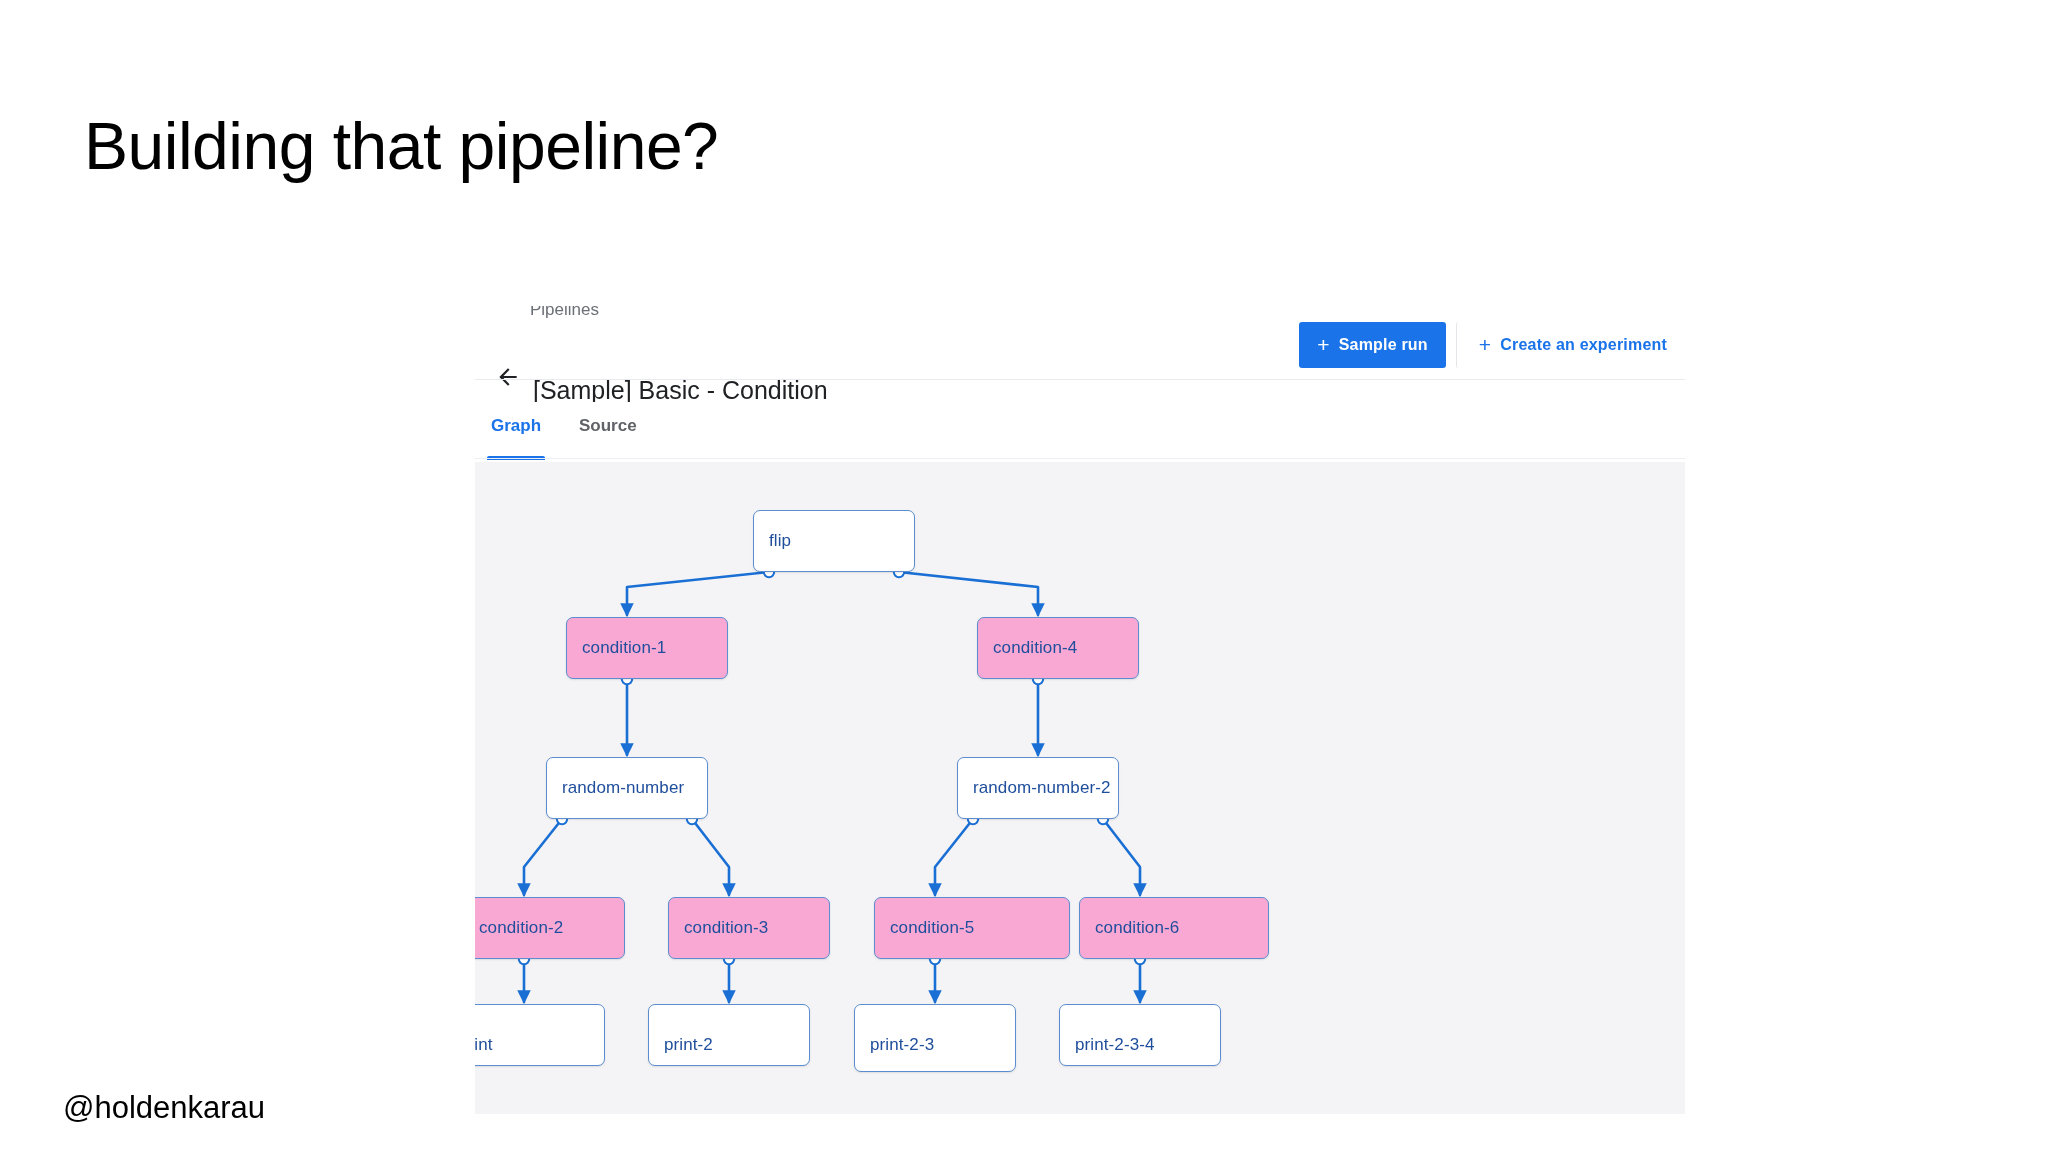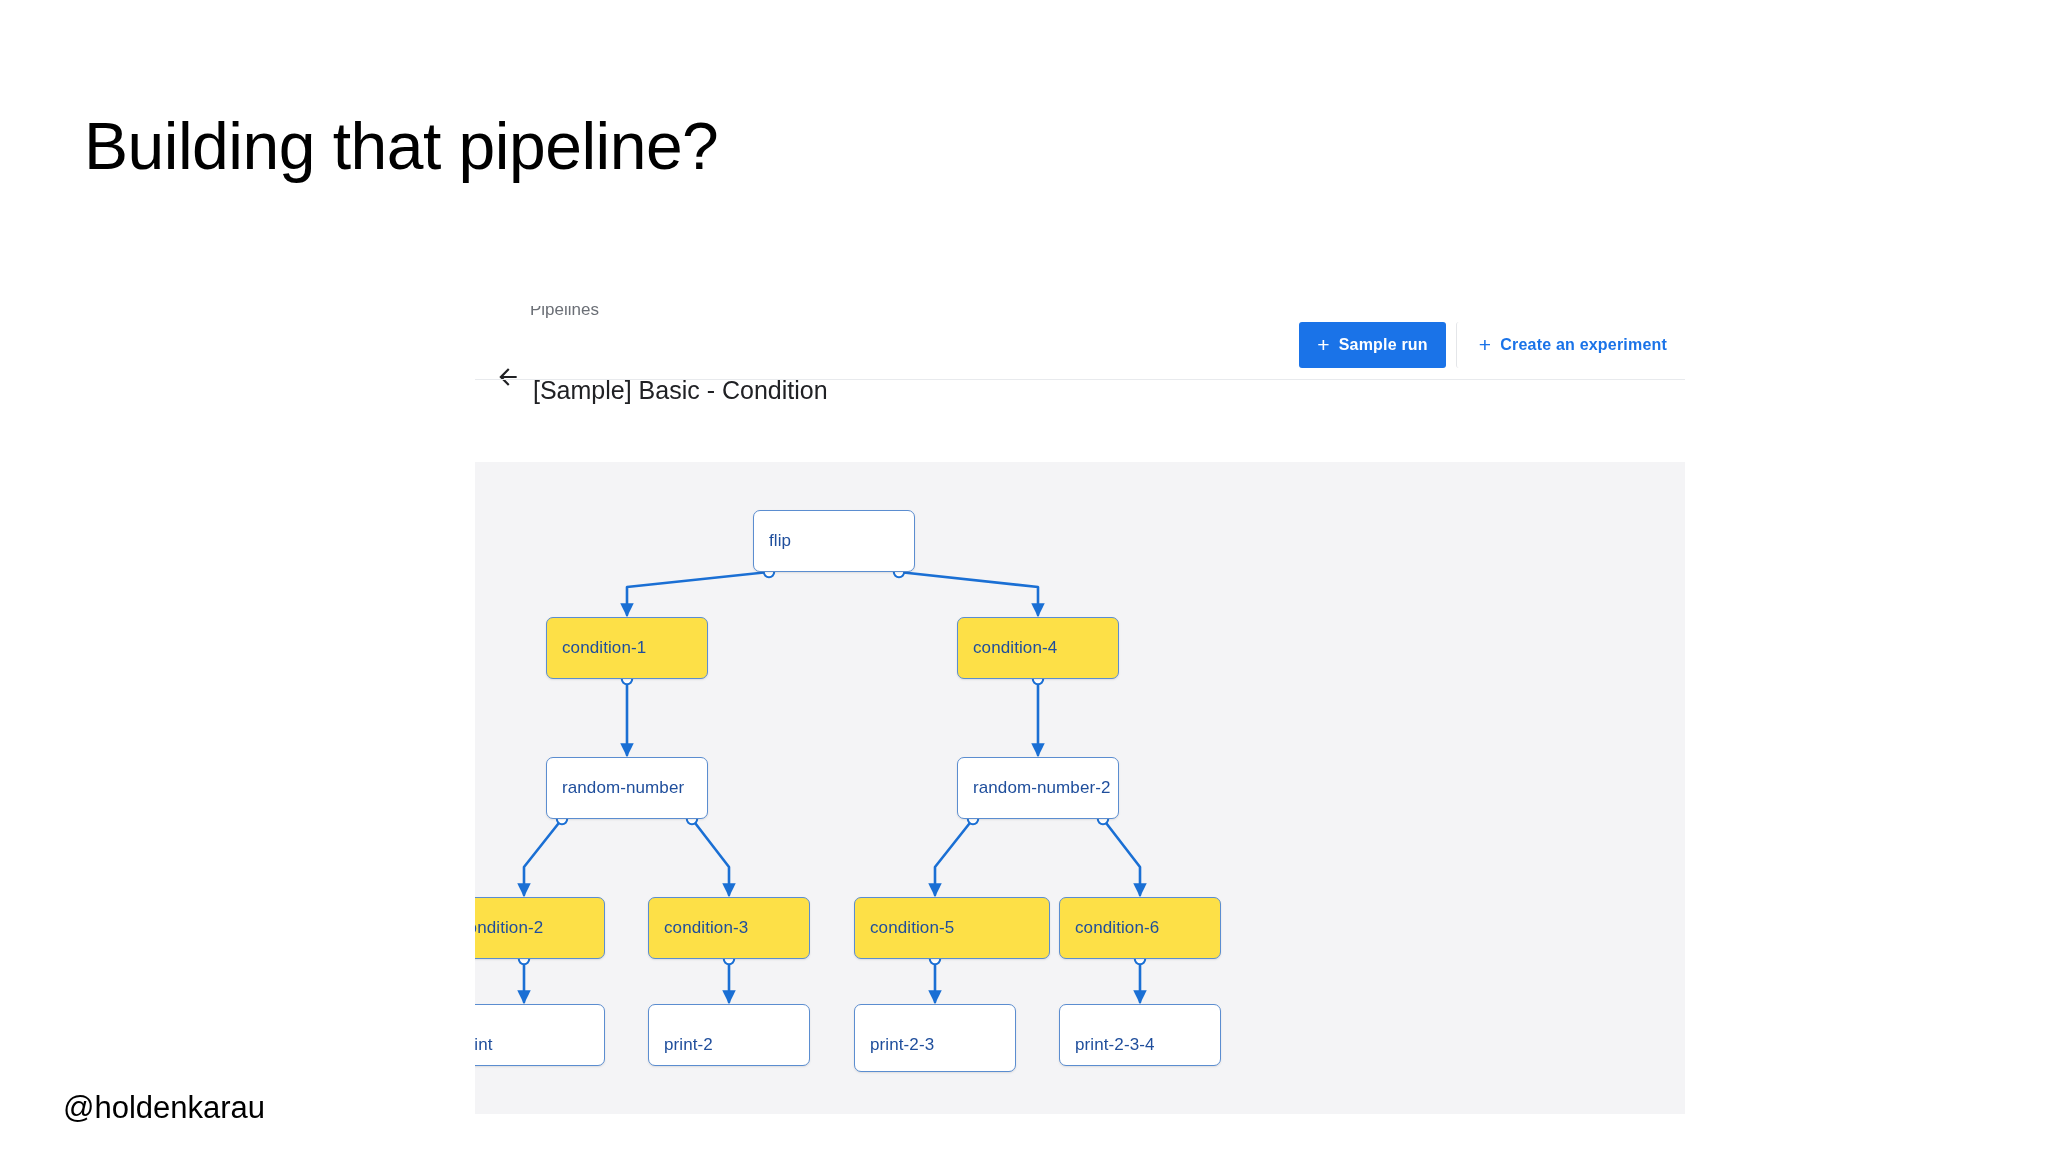--- a/index.html
+++ b/index.html
@@ -198,21 +198,21 @@
 
   .node {
     position: absolute;
     box-sizing: border-box;
     border: 1.6px solid #5b8dd0;
     border-radius: 7px;
     box-shadow: 0 1px 2px rgba(60,64,67,0.13);
     cursor: pointer;
   }
   .node-white { background: #ffffff; }
-  .node-cream { background: #fde047; }
+  .node-cream { background: #f9a8d4; margin-left: 20px; }
   .node-label {
     position: absolute;
     left: 15px;
     top: 50%;
     transform: translateY(-50%);
     font-size: 17px;
     color: #1f4e9c;
     white-space: nowrap;
     letter-spacing: 0.1px;
   }
@@ -247,20 +247,26 @@
       </div>
       <div class="btn btn-secondary">
         <span class="plus-icon">+</span>
         <span>Create an experiment</span>
       </div>
     </div>
 
     <div class="header-divider"></div>
   </div>
 
+  <div class="tabs">
+    <div class="tab tab-graph">Graph</div>
+    <div class="tab tab-source">Source</div>
+    <div class="tab-underline"></div>
+    <div class="tabs-bottom-line"></div>
+  </div>
 
   <div class="graph-canvas">
     <svg id="graph-svg" width="1210" height="652">
       <defs>
         <marker id="arrow" viewBox="0 0 10 10" refX="8.6" refY="5" markerWidth="5.2" markerHeight="5.2" orient="auto-start-reverse">
           <path d="M 0 0 L 10 5 L 0 10 z" fill="#1a6fd4"></path>
         </marker>
       </defs>
       <g id="edge-group" fill="none" stroke="#1a6fd4" stroke-width="2.6" stroke-linecap="round" stroke-linejoin="round">
           <path d="M 294 110 L 152 125 L 152 153" marker-end="url(#arrow)"></path>
@@ -309,21 +315,21 @@
         </div>
         <div class="node node-cream" style="left: -32px; top: 435px; width: 162px; height: 62px;">
           <div class="node-label">condition-2</div>
         </div>
         <div class="node node-cream" style="left: 173px; top: 435px; width: 162px; height: 62px;">
           <div class="node-label">condition-3</div>
         </div>
         <div class="node node-cream" style="left: 379px; top: 435px; width: 196px; height: 62px;">
           <div class="node-label">condition-5</div>
         </div>
-        <div class="node node-cream" style="left: 584px; top: 435px; width: 162px; height: 62px;">
+        <div class="node node-cream" style="left: 584px; top: 435px; width: 190px; height: 62px;">
           <div class="node-label">condition-6</div>
         </div>
         <div class="node node-white node-clipped" style="left: -32px; top: 542px; width: 162px; height: 62px;">
           <div class="node-label">print</div>
         </div>
         <div class="node node-white node-clipped" style="left: 173px; top: 542px; width: 162px; height: 62px;">
           <div class="node-label">print-2</div>
         </div>
         <div class="node node-white node-clipped" style="left: 379px; top: 542px; width: 162px; height: 68px;">
           <div class="node-label">print-2-3</div>

